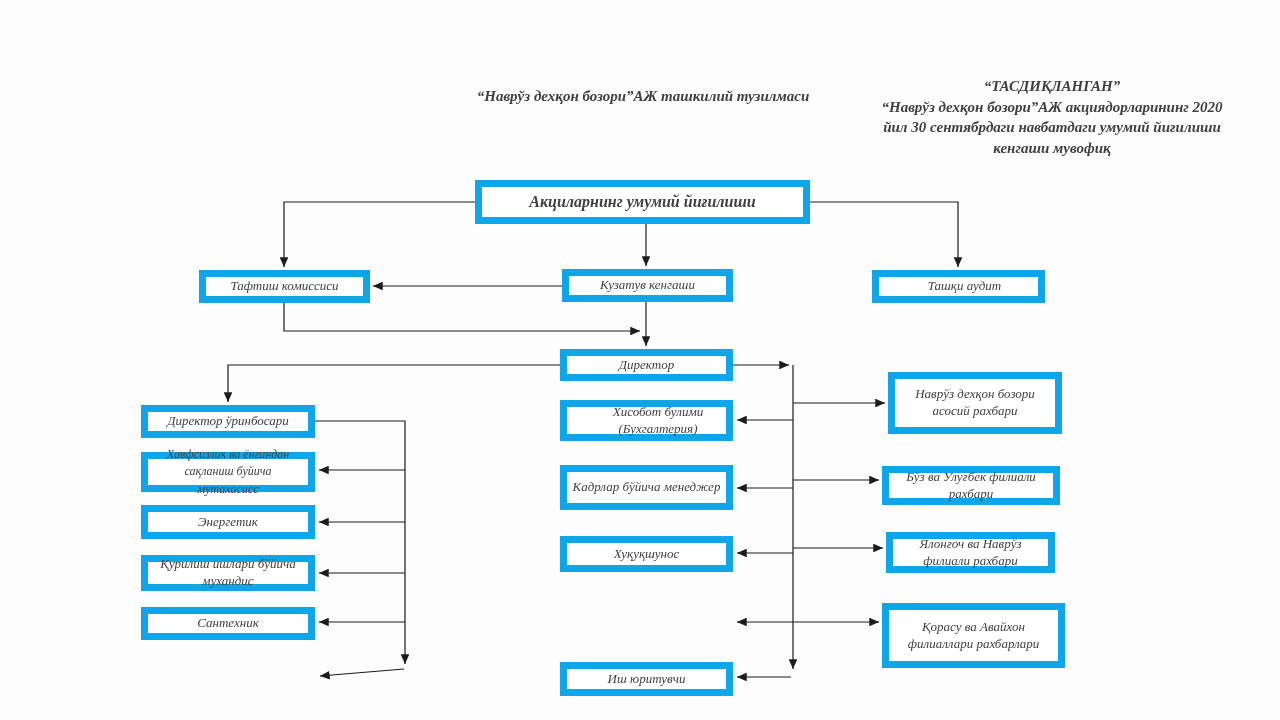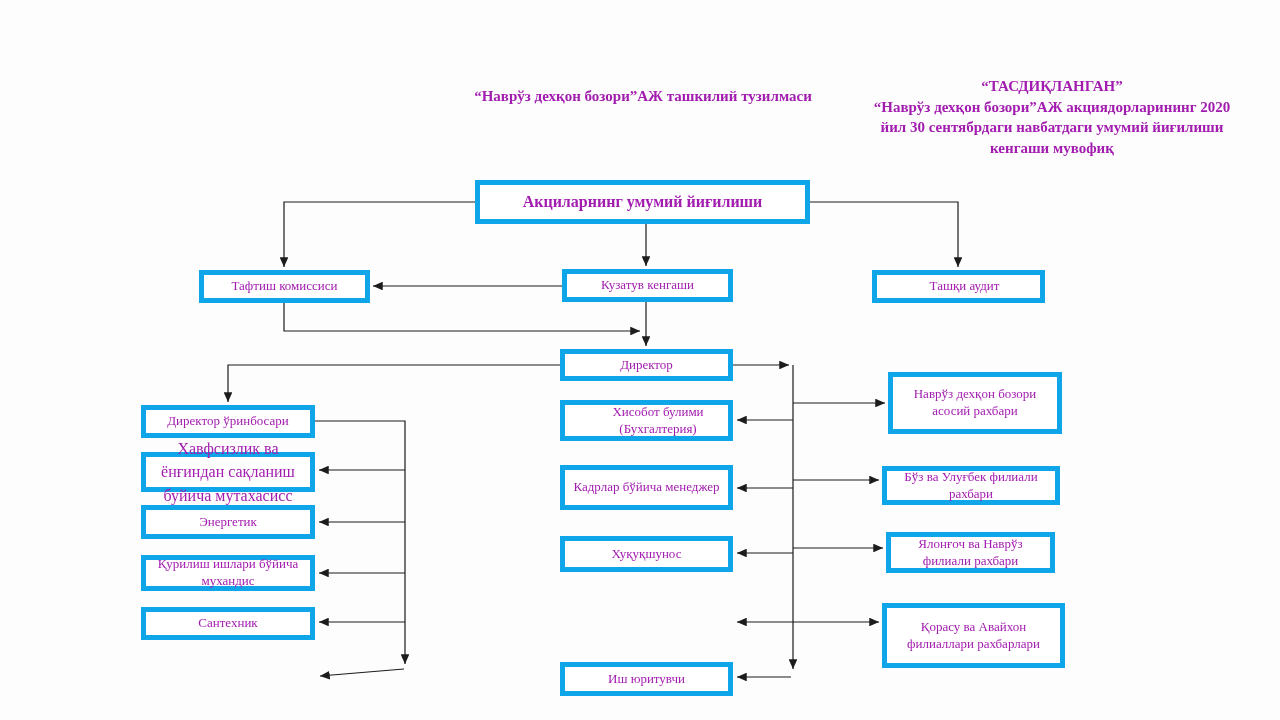--- a/index.html
+++ b/index.html
@@ -1,36 +1,37 @@
 <!DOCTYPE html>
 <html><head>
 <meta charset="utf-8">
 <style>
   html,body { margin:0; padding:0; background:#ffffff; }
   .stage {
     position:relative; width:1280px; height:720px; overflow:hidden;
-    background:#fdfdfd; color:#a21caf;
+    background:#fdfdfd; color:#404040;
     font-family:"Liberation Serif","DejaVu Serif",serif;
+    font-style:italic;
   }
   .title-left {
     position:absolute; left:448px; top:87px; width:390px;
     text-align:center; font-weight:bold; font-size:15px; line-height:19px;
   }
   .title-right {
     position:absolute; left:848px; top:76px; width:408px;
     text-align:center; font-weight:bold; font-size:15px; line-height:20.5px;
   }
   .node {
     position:absolute; box-sizing:border-box;
-    border:5px solid #0ea5e9; background:#ffffff;
+    border:7px solid #0ea5e9; background:#ffffff;
     display:flex; align-items:center; justify-content:center;
     text-align:center; font-size:13px; line-height:1.3; padding:2px 5px;
   }
   .node.bold { font-weight:bold; font-size:16px; }
-  .node.small { font-size:16px; line-height:1.45; }
+  .node.small { font-size:12px; line-height:1.45; }
   svg.wires { position:absolute; left:0; top:0; width:1280px; height:720px; pointer-events:none; }
   svg.wires line, svg.wires polyline { stroke:#1c1c1c; stroke-width:1.2; fill:none; }
 </style>
 </head>
 <body>
 
 <div class="stage">
 
   <div class="title-left">“Наврўз дехқон бозори”АЖ ташкилий тузилмаси</div>
 

